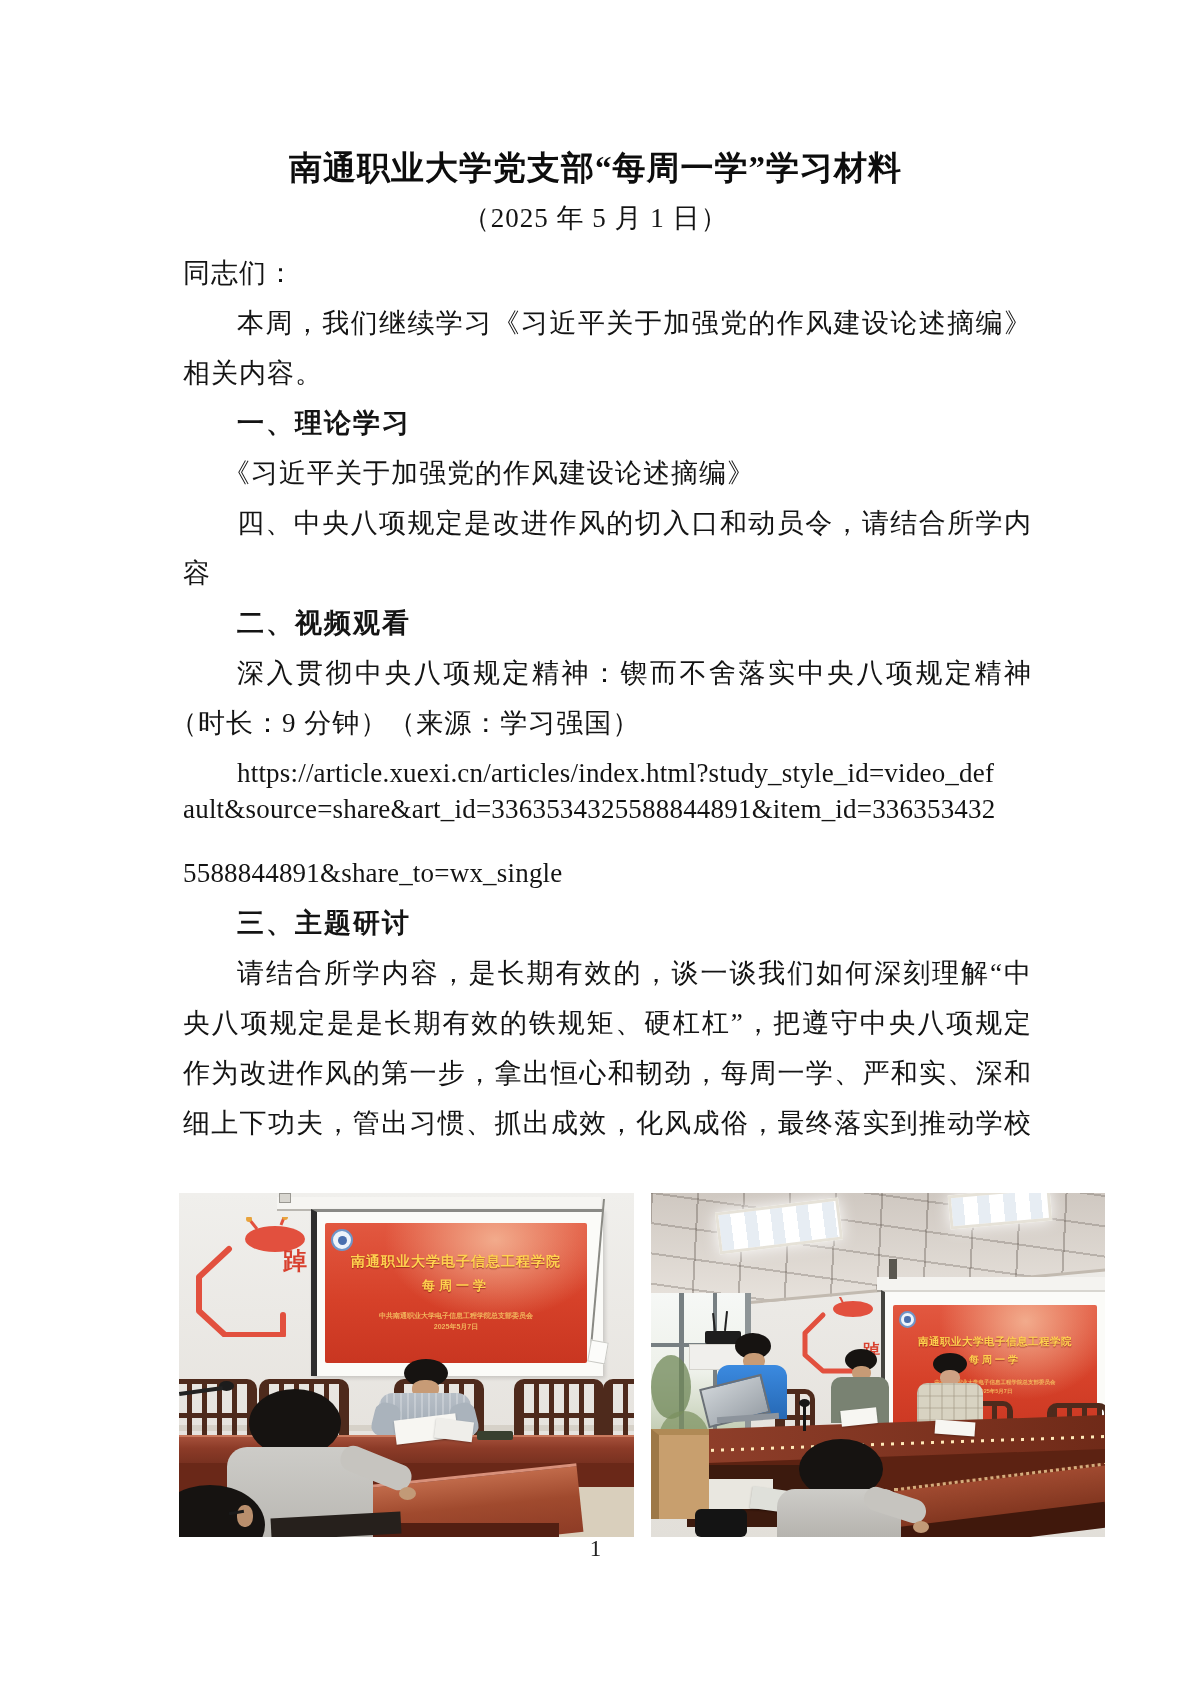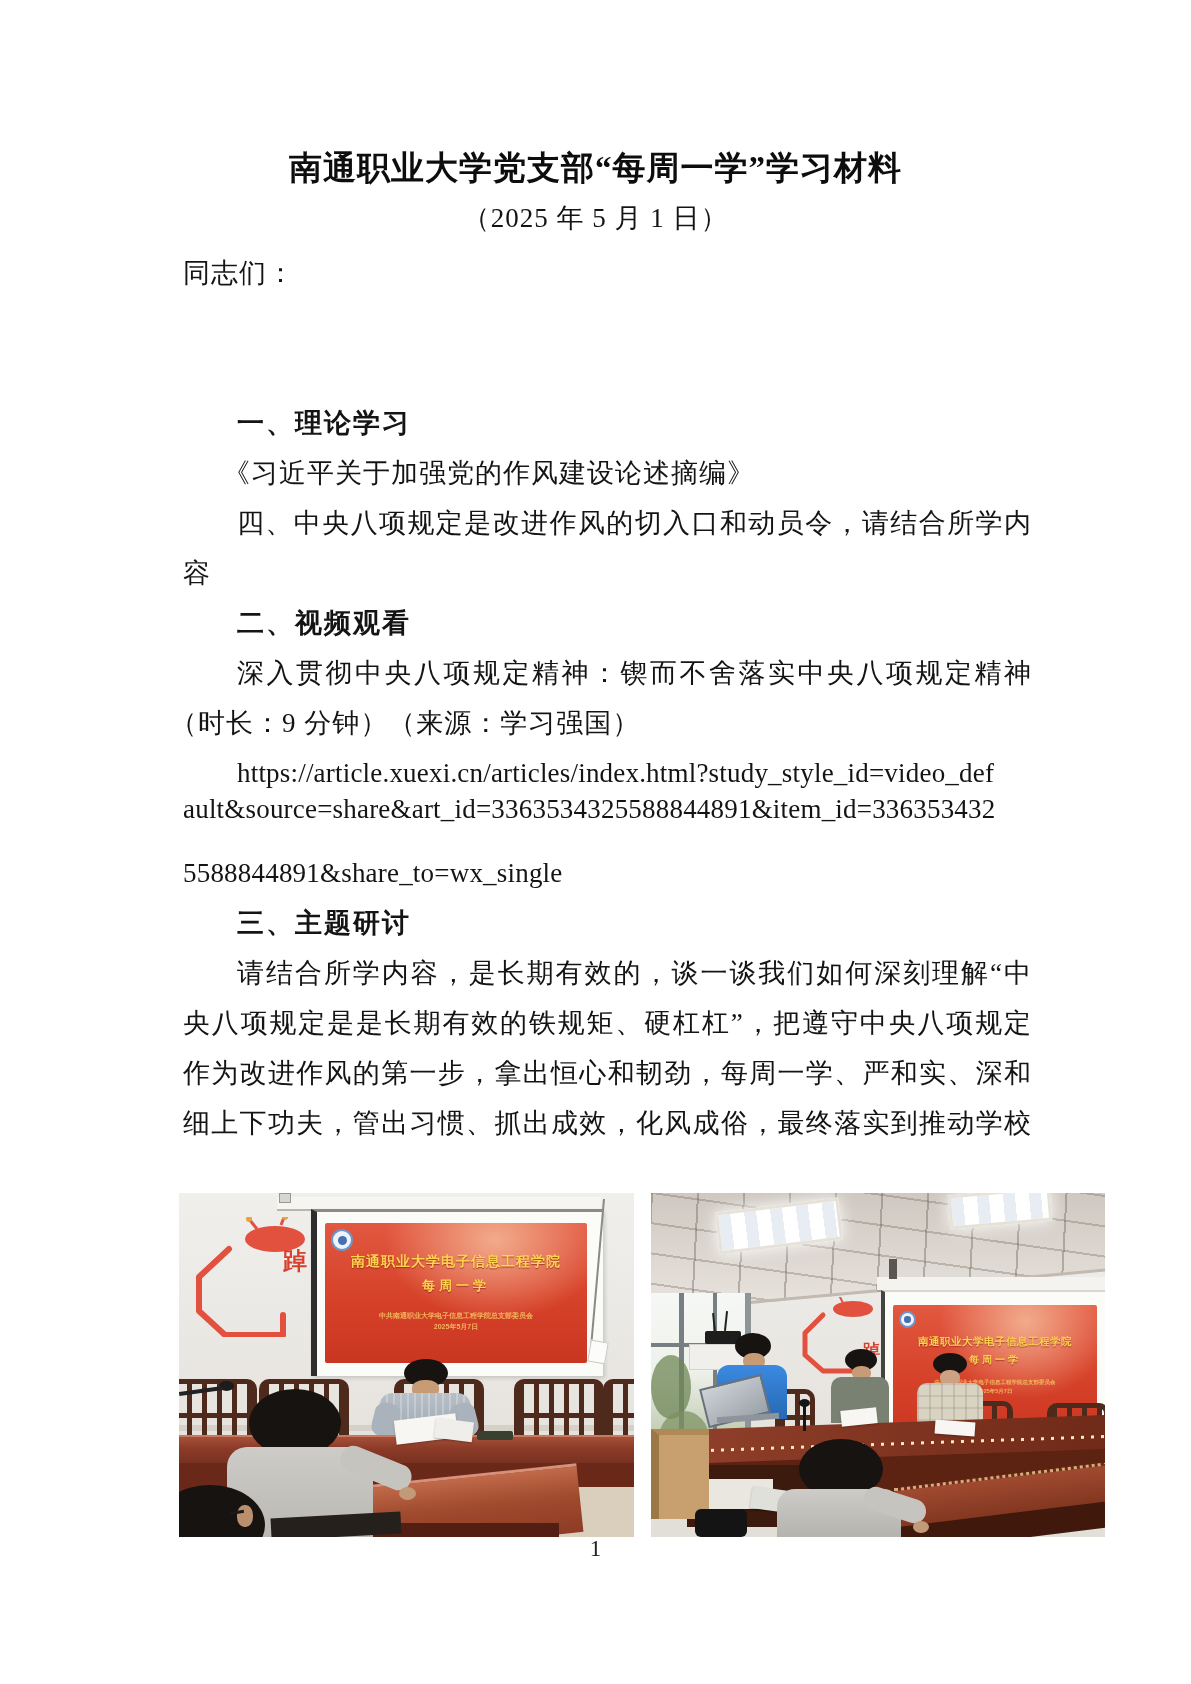--- a/index.html
+++ b/index.html
@@ -43,20 +43,22 @@
 </style>
 </head>
 <body>
 
 <div class="page">
 
   <div class="doc-title">南通职业大学党支部“每周一学”学习材料</div>
   <div class="doc-date">（2025 年 5 月 1 日）</div>
 
   <div class="line" style="top:248px">同志们：</div>
+  <div class="line indent fill" style="top:298px">本周，我们继续学习《习近平关于加强党的作风建设论述摘编》</div>
+  <div class="line" style="top:348px">相关内容。</div>
   <div class="line hei indent" style="top:398px">一、理论学习</div>
   <div class="line bindent" style="top:448px">《习近平关于加强党的作风建设论述摘编》</div>
   <div class="line indent fill" style="top:498px">四、中央八项规定是改进作风的切入口和动员令，请结合所学内容</div>
   <div class="line hei indent" style="top:598px">二、视频观看</div>
   <div class="line indent fill" style="top:648px">深入贯彻中央八项规定精神：锲而不舍落实中央八项规定精神</div>
   <div class="line hang" style="top:698px">（时长：9 分钟）（来源：学习强国）</div>
   <div class="line url indent" style="top:748px">https://article.xuexi.cn/articles/index.html?study_style_id=video_def</div>
   <div class="line url" style="top:784px">ault&amp;source=share&amp;art_id=3363534325588844891&amp;item_id=336353432</div>
   <div class="line url" style="top:848px">5588844891&amp;share_to=wx_single</div>
   <div class="line hei indent" style="top:898px">三、主题研讨</div>

